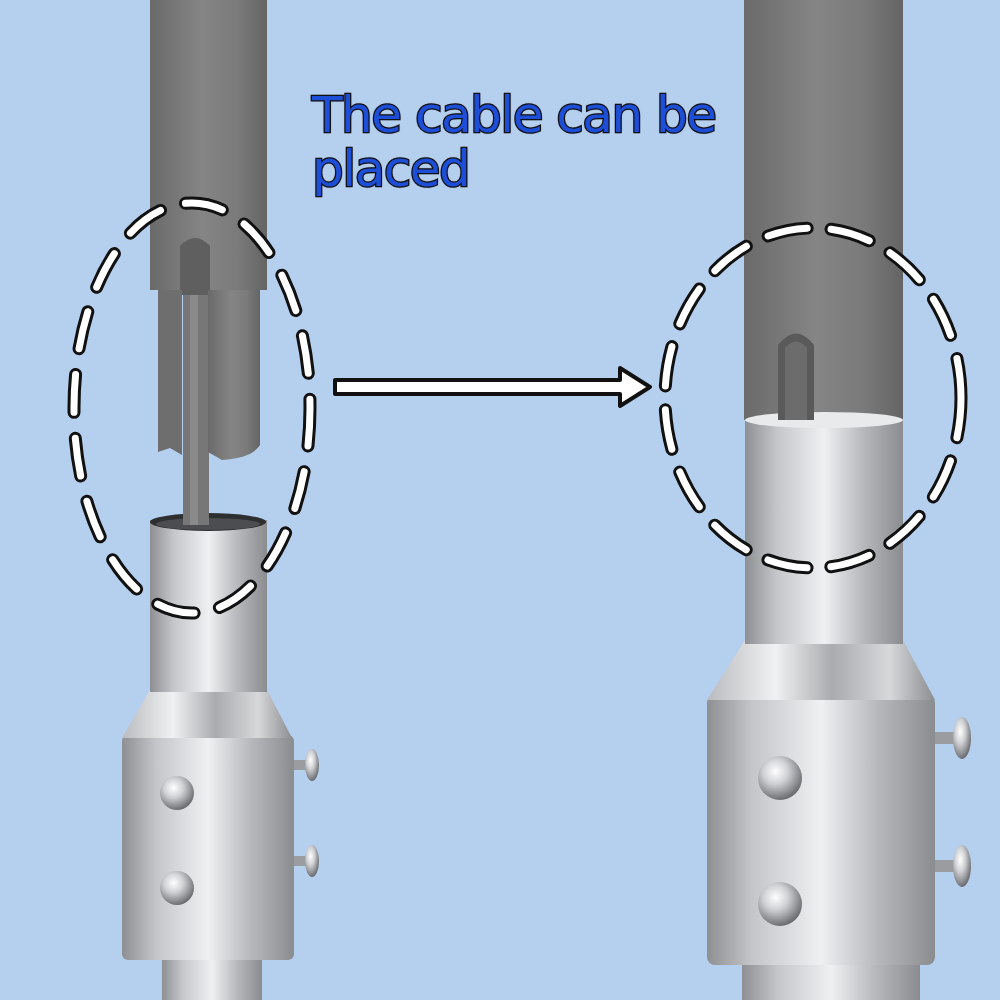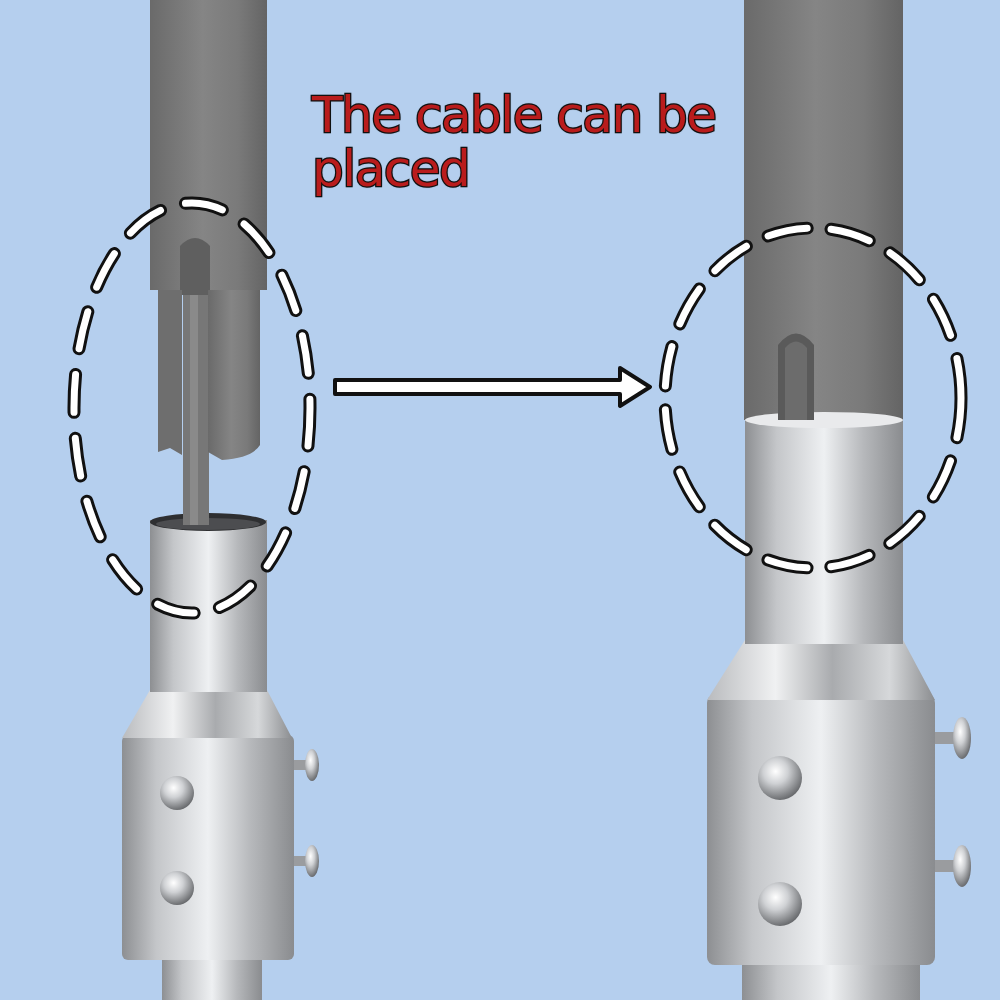--- a/index.html
+++ b/index.html
@@ -2,21 +2,21 @@
 <html><head>
 <meta charset="utf-8">
 <style>
   html, body { margin: 0; padding: 0; }
   body { width: 1000px; height: 1000px; overflow: hidden; background: #b5cfee; }
   .stage { position: relative; width: 1000px; height: 1000px; background: #b5cfee; }
   svg.scene { position: absolute; left: 0; top: 0; }
   .caption {
     position: absolute; left: 312px; top: 88px; width: 420px;
     font-family: "DejaVu Sans", sans-serif; font-size: 50px; line-height: 54px;
-    color: #b91c1c; letter-spacing: -1.5px;
+    color: #1d4ed8; letter-spacing: -1.5px;
     -webkit-text-stroke: 2.5px #111;
     paint-order: stroke fill;
     text-shadow: 0 0 2px #111;
   }
   .caption span { display: block; white-space: nowrap; }
 </style>
 </head>
 <body>
 
 <div class="stage">

